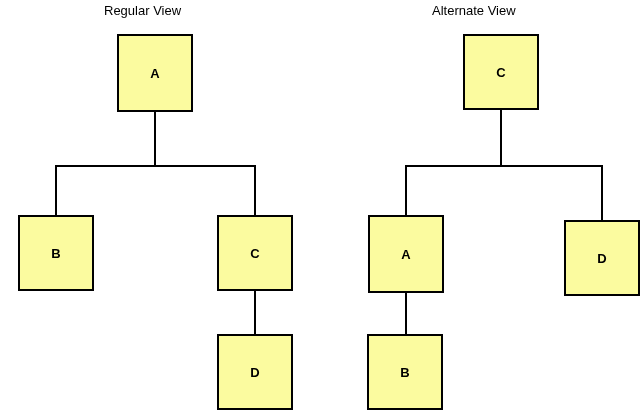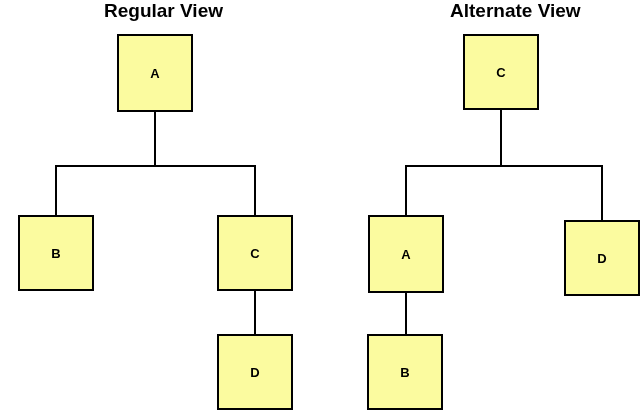--- a/index.html
+++ b/index.html
@@ -42,22 +42,22 @@
     border: 2px solid var(--node-border);
     display: flex;
     align-items: center;
     justify-content: center;
     font-weight: bold;
     font-size: 13px;
     color: var(--text);
   }
   .diagram-title {
     position: absolute;
-    font-weight: bold;
-    font-size: 19px;
+    font-weight: normal;
+    font-size: 13px;
     color: var(--text);
     white-space: nowrap;
     line-height: 16px;
   }
 </style>
 </head>
 <body>
 
 <div id="canvas">
 
@@ -72,20 +72,20 @@
     <line x1="406" y1="293" x2="406" y2="334"></line>
   </svg>
 
   <div class="diagram-title" style="left:104px; top:3px;">Regular View</div>
 
   <div class="tree-node" style="left:117px; top:34px; width:76px; height:78px;">A</div>
   <div class="tree-node" style="left:18px; top:215px; width:76px; height:76px;">B</div>
   <div class="tree-node" style="left:217px; top:215px; width:76px; height:76px;">C</div>
   <div class="tree-node" style="left:217px; top:334px; width:76px; height:76px;">D</div>
 
-  <div class="diagram-title" style="left:450px; top:3px;">Alternate View</div>
+  <div class="diagram-title" style="left:432px; top:3px;">Alternate View</div>
 
   <div class="tree-node" style="left:463px; top:34px; width:76px; height:76px;">C</div>
   <div class="tree-node" style="left:368px; top:215px; width:76px; height:78px;">A</div>
   <div class="tree-node" style="left:564px; top:220px; width:76px; height:76px;">D</div>
   <div class="tree-node" style="left:367px; top:334px; width:76px; height:76px;">B</div>
 
 </div>
 
 </body></html>

